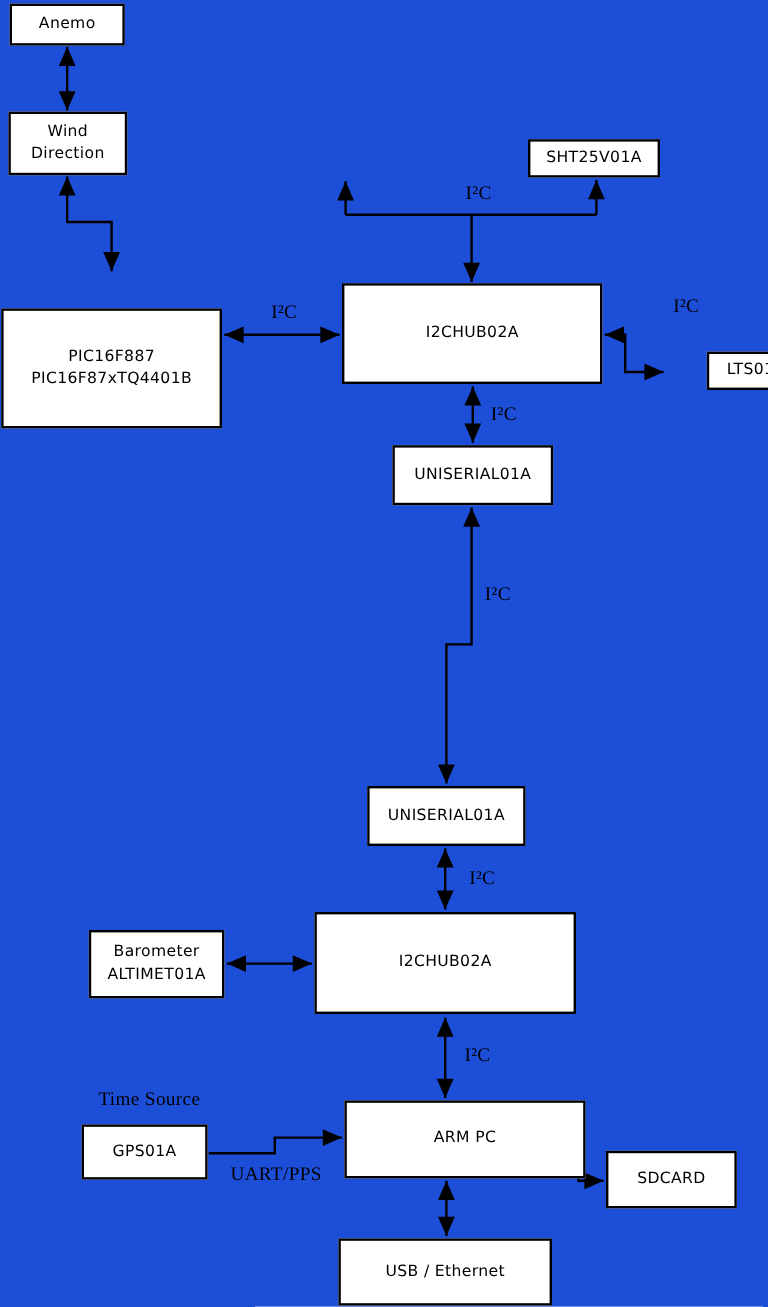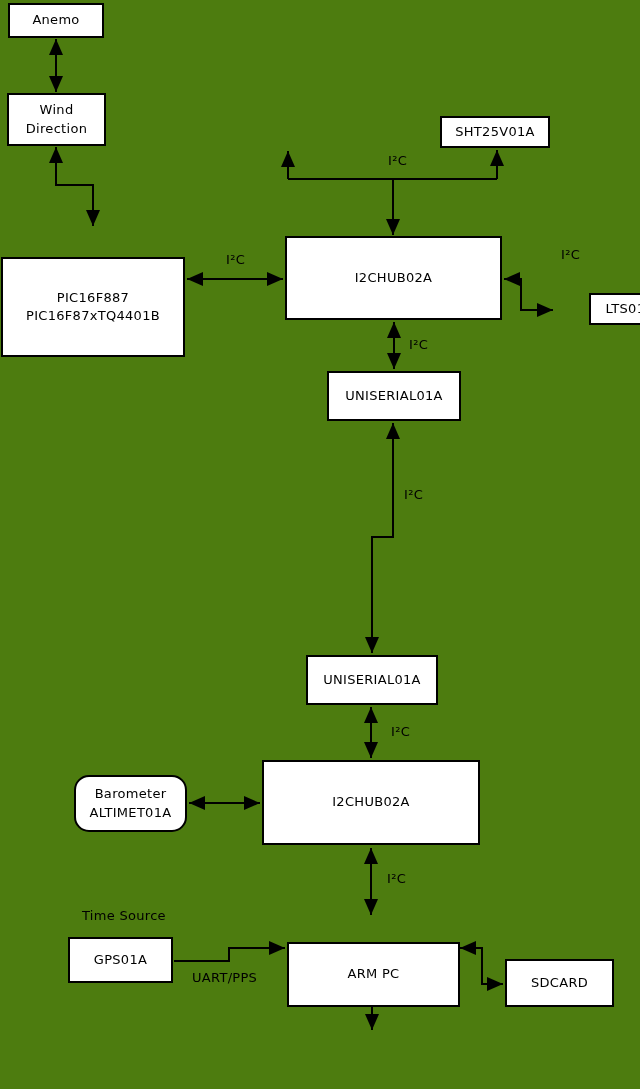--- a/index.html
+++ b/index.html
@@ -1,31 +1,31 @@
 <!DOCTYPE html>
 <html><head>
 <meta charset="utf-8">
 <style>
   html,body{margin:0;padding:0;background:#ffffff;}
   .canvas{
-    position:relative;width:640px;height:1089px;background:#4d7c0f;
+    position:relative;width:640px;height:1089px;background:#1d4ed8;
     font-family:"DejaVu Sans","Liberation Sans",sans-serif;color:#000;
     overflow:hidden;
   }
   svg.wires{position:absolute;left:0;top:0;width:640px;height:1089px;}
   .w{stroke:#000;stroke-width:2;fill:none;}
   .both{marker-start:url(#arr);marker-end:url(#arr);}
   .end{marker-end:url(#arr);}
   .start{marker-start:url(#arr);}
   .node{
     position:absolute;box-sizing:border-box;border:2px solid #000;background:#fff;
     display:flex;flex-direction:column;align-items:center;justify-content:center;
     text-align:center;font-size:13px;line-height:1.4;letter-spacing:0.3px;
   }
-  .elabel{position:absolute;font-size:13px;letter-spacing:0.3px;white-space:nowrap;}
+  .elabel{position:absolute;font-size:16px;letter-spacing:0.3px;white-space:nowrap;font-family:Liberation Serif, serif;}
 </style>
 </head>
 <body>
 
 <div class="canvas">
 
   <svg class="wires" viewBox="0 0 640 1089">
     <defs>
       <marker id="arr" viewBox="0 0 18 16" markerWidth="18" markerHeight="16" refX="16.5" refY="8" orient="auto-start-reverse" markerUnits="userSpaceOnUse">
         <path d="M0.5,1 L16.5,8 L0.5,15 Z" fill="#000"></path>
@@ -81,37 +81,40 @@
   </div>
 
   <div class="node" style="left:306px;top:655px;width:132px;height:50px;">
     <span>UNISERIAL01A</span>
   </div>
 
   <div class="node" style="left:262px;top:760px;width:218px;height:85px;">
     <span>I2CHUB02A</span>
   </div>
 
-  <div class="node" style="left:74px;top:775px;width:113px;height:57px;border-radius:15px;">
+  <div class="node" style="left:74px;top:775px;width:113px;height:57px;">
     <span>Barometer</span>
     <span>ALTIMET01A</span>
   </div>
 
-  <div class="node" style="left:287px;top:942px;width:173px;height:65px;">
+  <div class="node" style="left:287px;top:917px;width:201px;height:65px;">
     <span>ARM PC</span>
   </div>
 
   <div class="node" style="left:68px;top:937px;width:105px;height:46px;">
     <span>GPS01A</span>
   </div>
 
   <div class="node" style="left:505px;top:959px;width:109px;height:48px;">
     <span>SDCARD</span>
   </div>
 
+  <div class="node" style="left:282px;top:1032px;width:178px;height:56px;">
+    <span>USB / Ethernet</span>
+  </div>
 
   <div class="elabel" style="left:388px;top:153px;">I²C</div>
   <div class="elabel" style="left:226px;top:252px;">I²C</div>
   <div class="elabel" style="left:561px;top:247px;">I²C</div>
   <div class="elabel" style="left:409px;top:337px;">I²C</div>
   <div class="elabel" style="left:404px;top:487px;">I²C</div>
   <div class="elabel" style="left:391px;top:724px;">I²C</div>
   <div class="elabel" style="left:387px;top:871px;">I²C</div>
   <div class="elabel" style="left:82px;top:908px;">Time Source</div>
   <div class="elabel" style="left:192px;top:970px;text-align:right;">UART/PPS</div>

